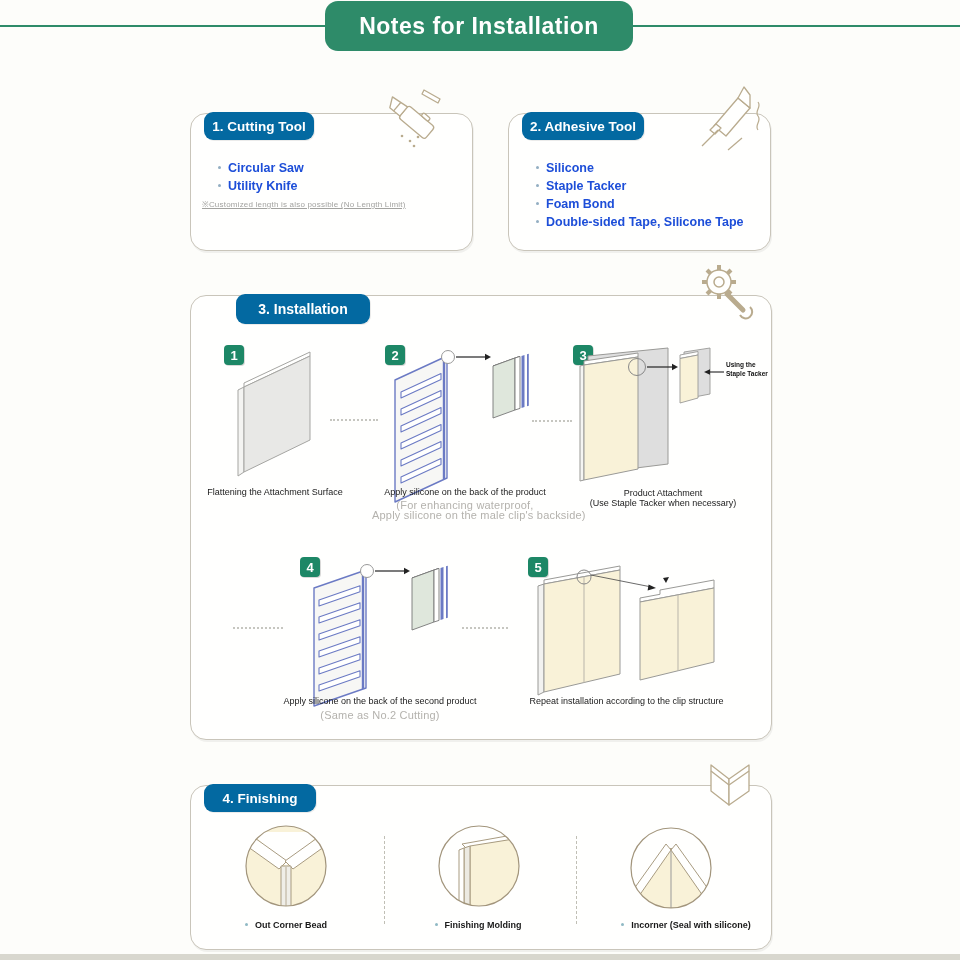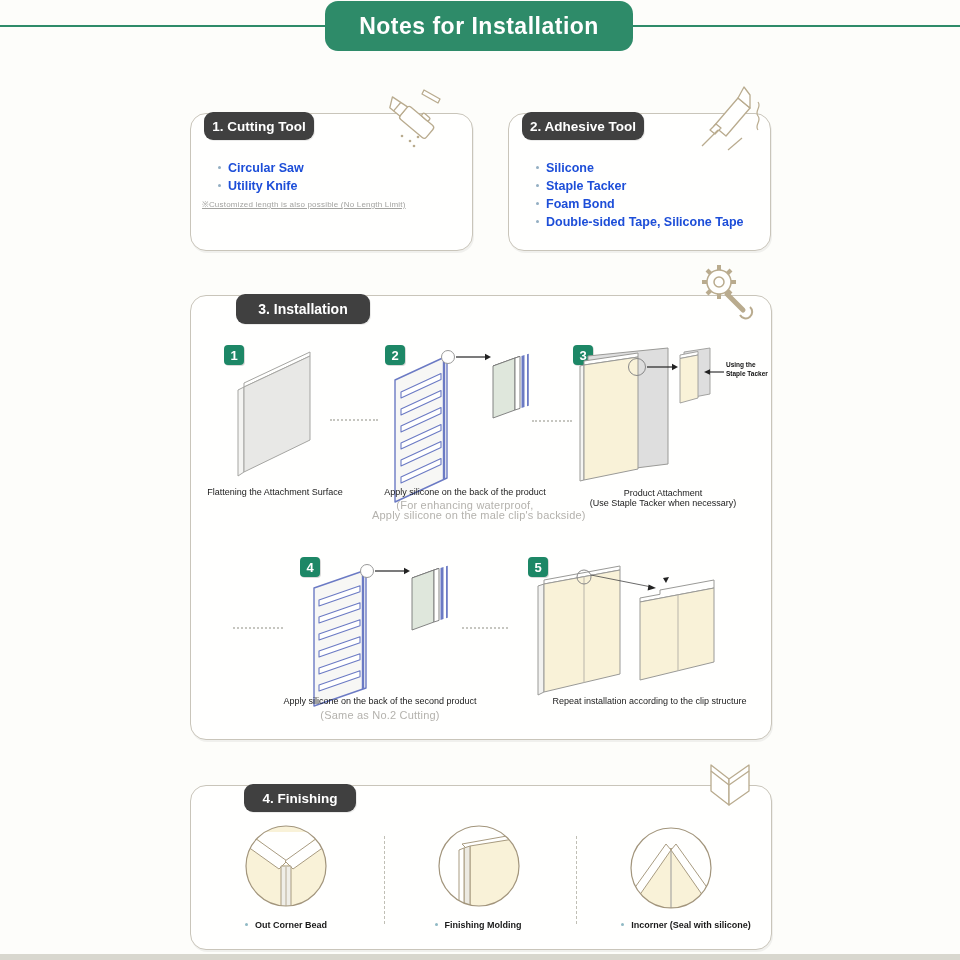--- a/index.html
+++ b/index.html
@@ -9,21 +9,21 @@
 
   
   .header-line { position:absolute; left:0; right:0; top:25px; height:2px; background:#2e8b69; }
   .header-box { position:absolute; left:325px; top:1px; width:308px; height:50px; background:#2e8b69;
                 border-radius:13px; display:flex; align-items:center; justify-content:center;
                 color:#fff; font-size:23px; font-weight:bold; letter-spacing:.5px; }
 
   
   .sec-box { position:absolute; background:#fffffe; border:1px solid #c9c5ba; border-radius:16px;
              box-shadow:1px 2px 0 rgba(0,0,0,0.05); }
-  .sec-label { position:absolute; background:#404040; color:#fff; font-weight:bold;
+  .sec-label { position:absolute; background:#0369a1; color:#fff; font-weight:bold;
                border-radius:9px; display:flex; align-items:center; justify-content:center;
                box-shadow:1px 1px 0 rgba(0,0,0,0.08); }
 
   
   .item { position:absolute; font-size:12.5px; font-weight:bold; color:#1d4ed8; white-space:nowrap; }
   .dot { display:inline-block; width:3px; height:3px; border-radius:50%; background:#93aec2;
          margin-right:7px; vertical-align:3px; }
   .note { position:absolute; font-size:8px; color:#a3a3a0; white-space:nowrap; letter-spacing:.2px; }
 
   
@@ -240,24 +240,24 @@
     <line x1="63" y1="13" x2="121" y2="24.5" stroke="#444" stroke-width="0.8"></line>
     <polygon points="128,26 120.6,22.6 119.6,28.4" fill="#222"></polygon>
     <g stroke="#9a9a97" stroke-width="1" stroke-linejoin="round">
       <polygon points="112,36 132,32.3 132,28 144,25.8 186,18 186,26 112,40" fill="#fffffe"></polygon>
       <polygon points="112,40 186,26 186,100 112,118" fill="#f9f2d8"></polygon>
     </g>
     <line x1="150" y1="32.8" x2="150" y2="109" stroke="#b9b5aa" stroke-width="1"></line>
     <polygon points="135,16 141,15 138,21" fill="#222"></polygon>
   </svg>
 </div>
-<div class="cap" style="left:537px; top:696px; width:225px;text-align:center;">Repeat installation according to the clip structure</div>
+<div class="cap" style="left:514px; top:696px; width:225px;text-align:center;">Repeat installation according to the clip structure</div>
 
 <div class="sec-box" style="left:190px; top:785px; width:582px; height:165px;"></div>
-<div class="sec-label" style="left:204px; top:784px; width:112px; height:28px; font-size:13.5px;margin-left:40px;">4. Finishing</div>
+<div class="sec-label" style="left:204px; top:784px; width:112px; height:28px; font-size:13.5px;">4. Finishing</div>
 
 <div class="abs" style="left:703px; top:757px;">
   <svg width="54" height="56" viewBox="0 0 54 56">
     <g stroke="#b9ab8e" stroke-width="1.3" fill="#fffffe" stroke-linejoin="round">
       <polygon points="8,8 26,22 26,48 8,34"></polygon>
       <polygon points="26,22 46,8 46,34 26,48"></polygon>
       <line x1="8" y1="14" x2="26" y2="28"></line>
       <line x1="46" y1="14" x2="26" y2="28"></line>
     </g>
   </svg>

